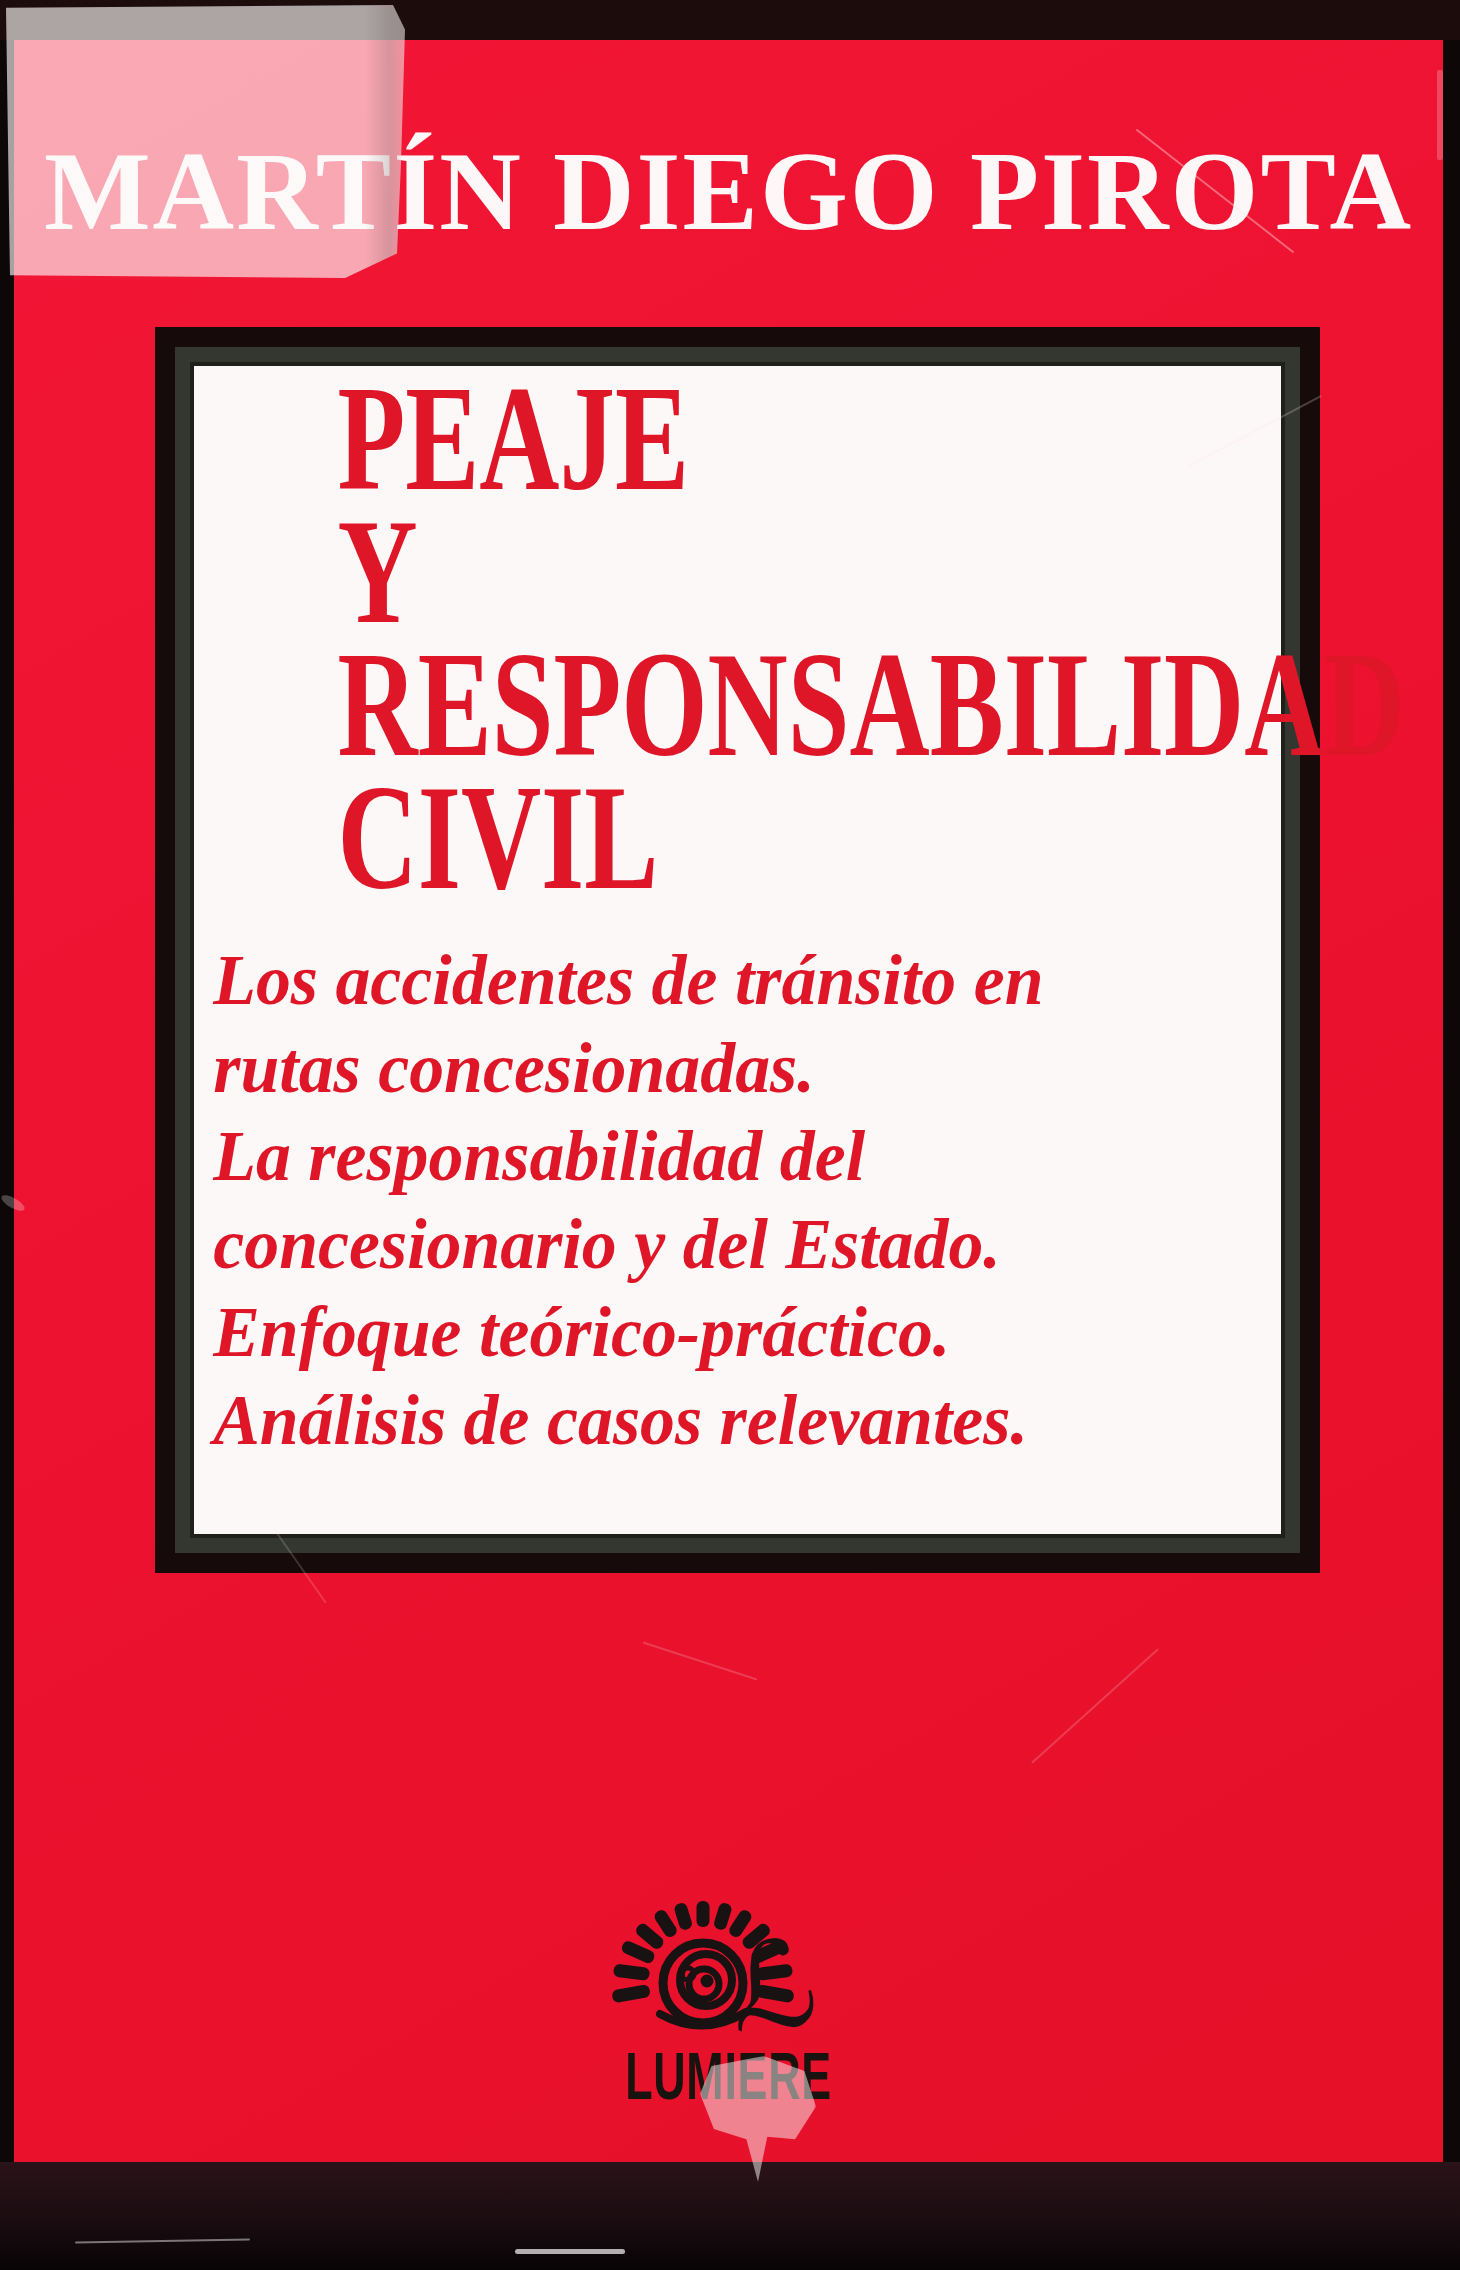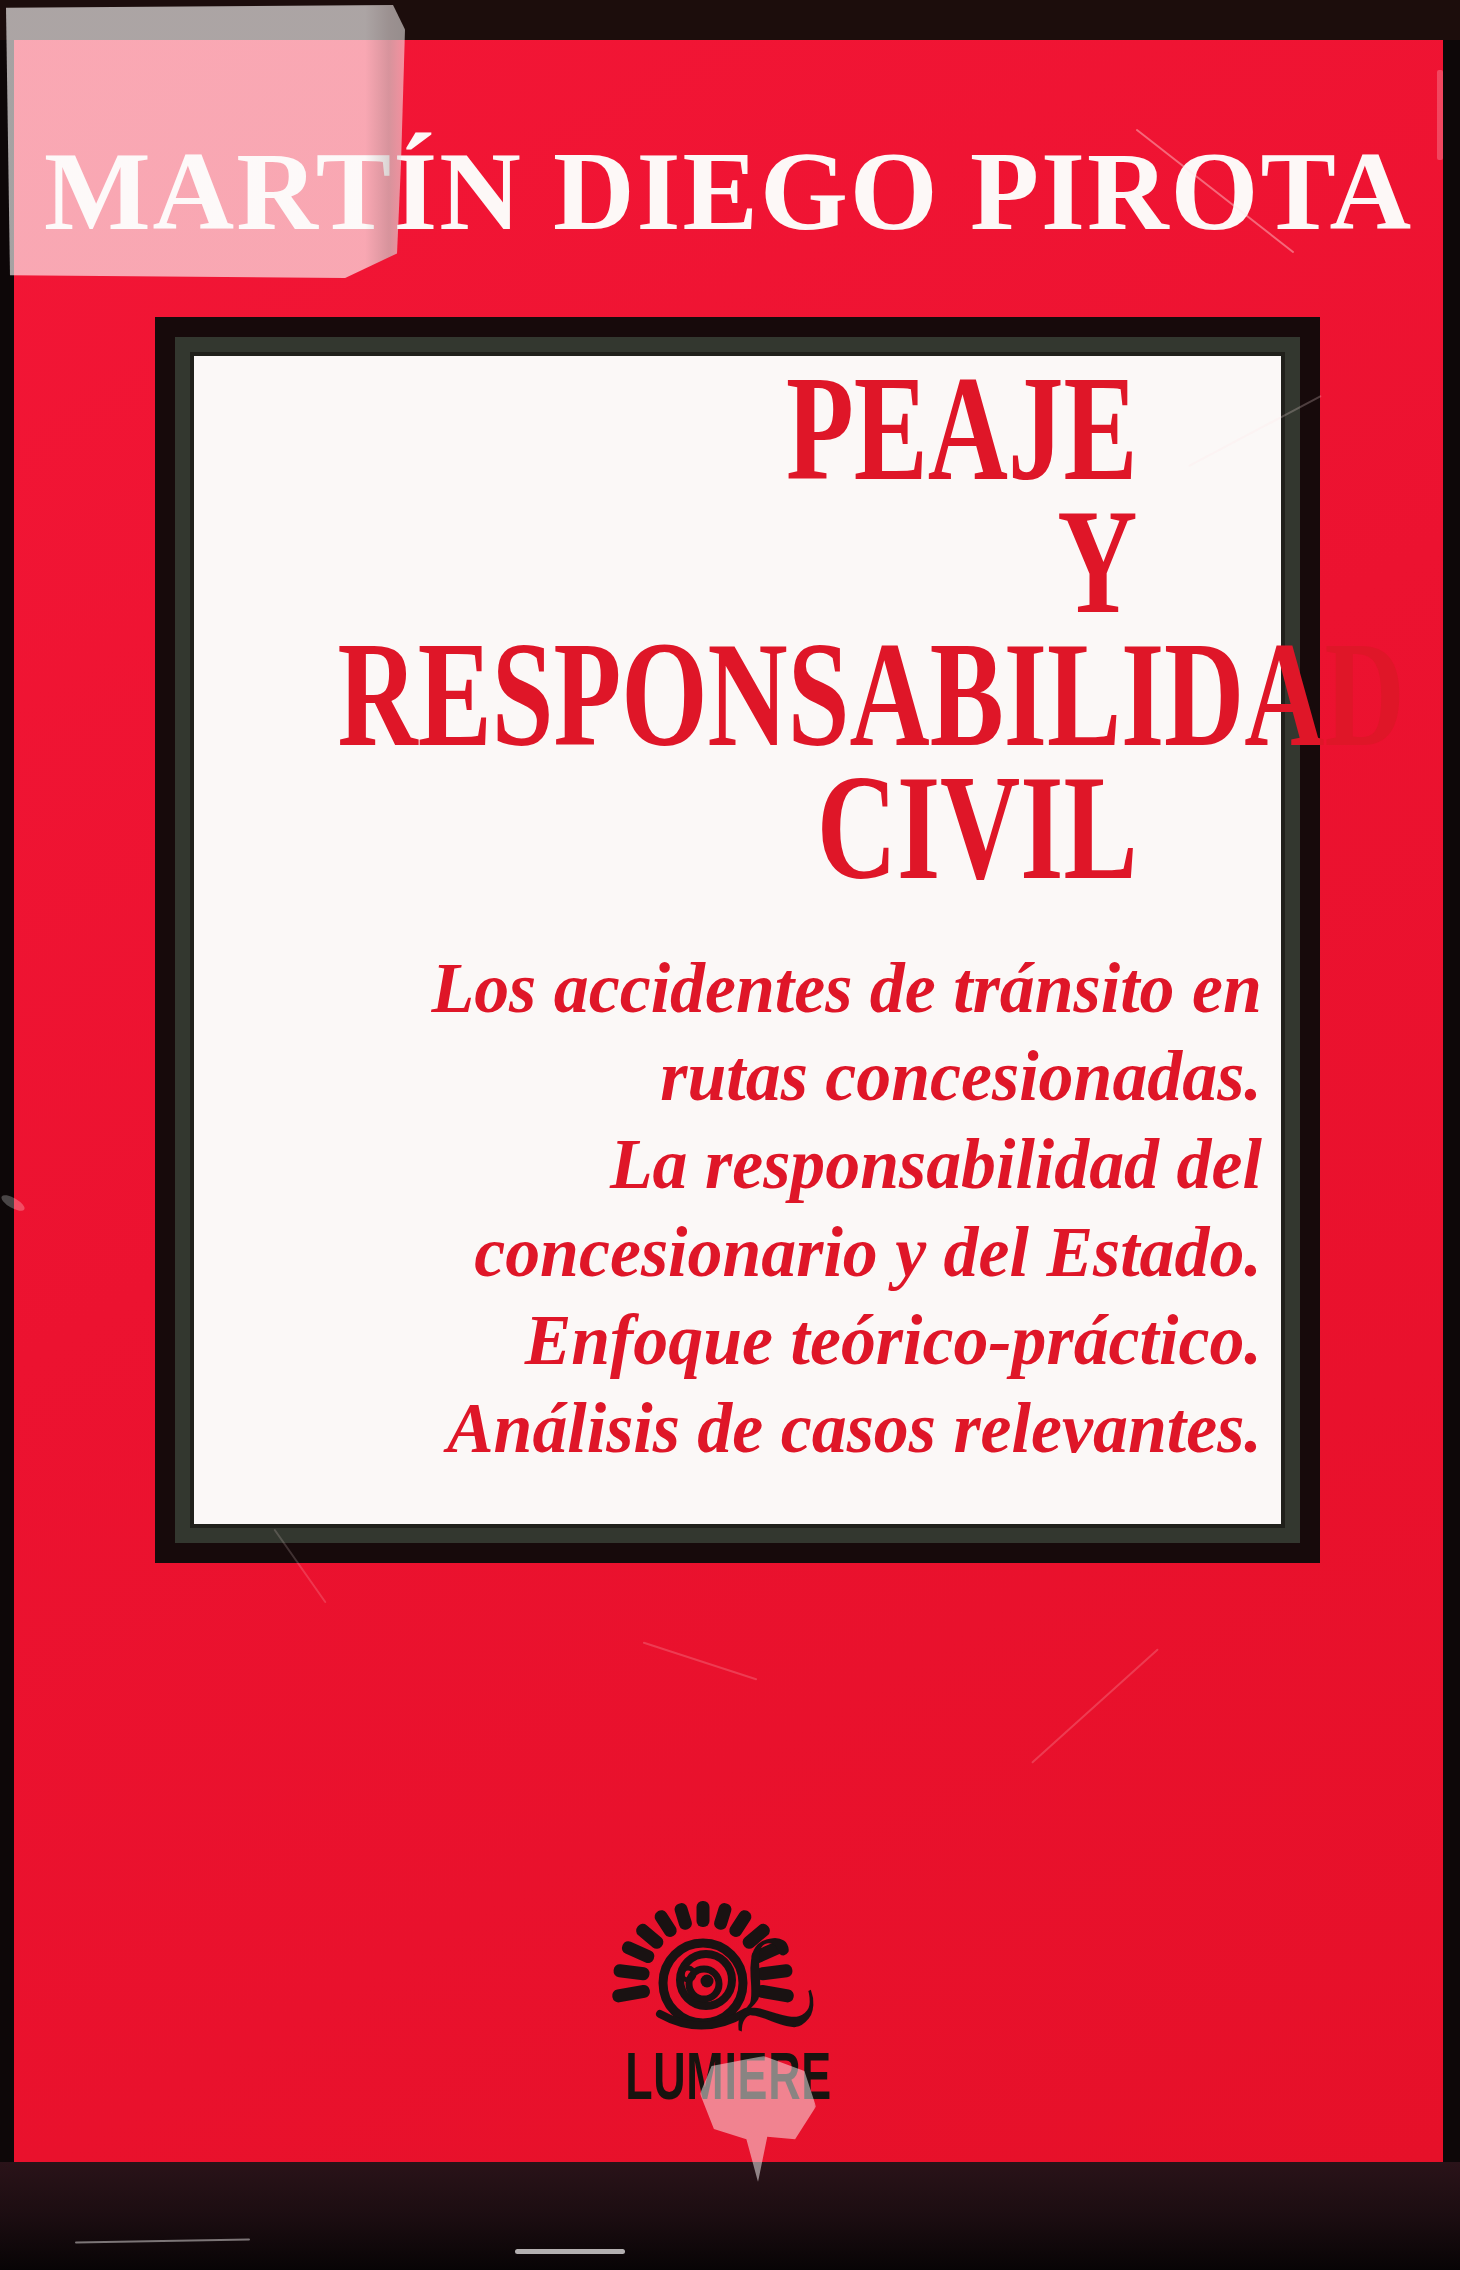--- a/index.html
+++ b/index.html
@@ -24,36 +24,36 @@
   }
   
   .author {
     position:absolute; top:94px; left:0; width:100%;
     text-align:center; font-weight:bold;
     font-size:113px; line-height:113px; letter-spacing:2px;
     color:#fdf8f7;
   }
   
   .panel-frame {
-    position:absolute; left:141px; top:277px; width:1165px; height:1246px;
+    position:absolute; left:141px; top:287px; width:1165px; height:1246px;
     box-sizing:border-box;
     background:#fbf8f7;
     border:20px solid #170a0b;
     box-shadow: inset 0 0 0 15px #33372f, inset 0 0 0 19px #20201b;
     padding:25px 22px 0 22px;
-    text-align:right;
+    text-align:left;
   }
   .title-line {
     margin:0; font-weight:bold;
     font-size:150px; line-height:133px;
     color:#df1628;
     transform:scaleX(0.74); transform-origin:50% 50%;
     white-space:nowrap;
   }
-  .subtitle-block { margin-top:50px; }
+  .subtitle-block { margin-top:32px; }
   .subtitle-line {
     margin:0; font-weight:bold; font-style:italic;
     font-size:72px; line-height:88px;
     color:#df1628;
     transform:scaleX(0.97); transform-origin:50% 50%;
     white-space:nowrap;
   }
   
   .logo-svg { position:absolute; left:584px; top:1846px; }
   .publisher-name {

